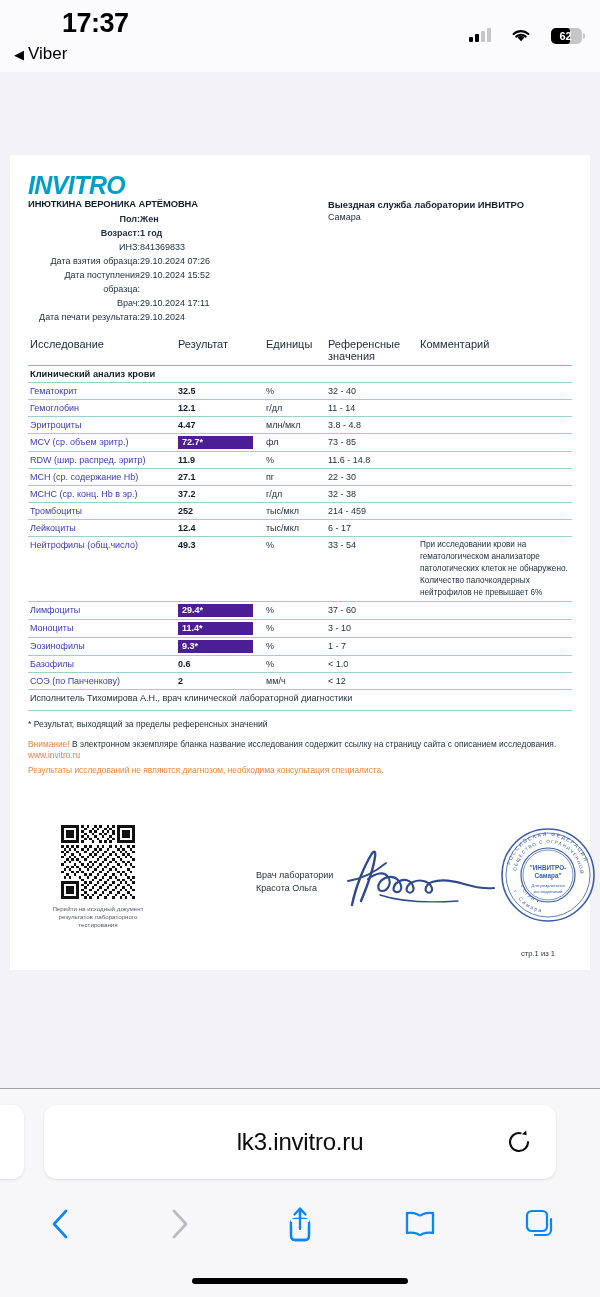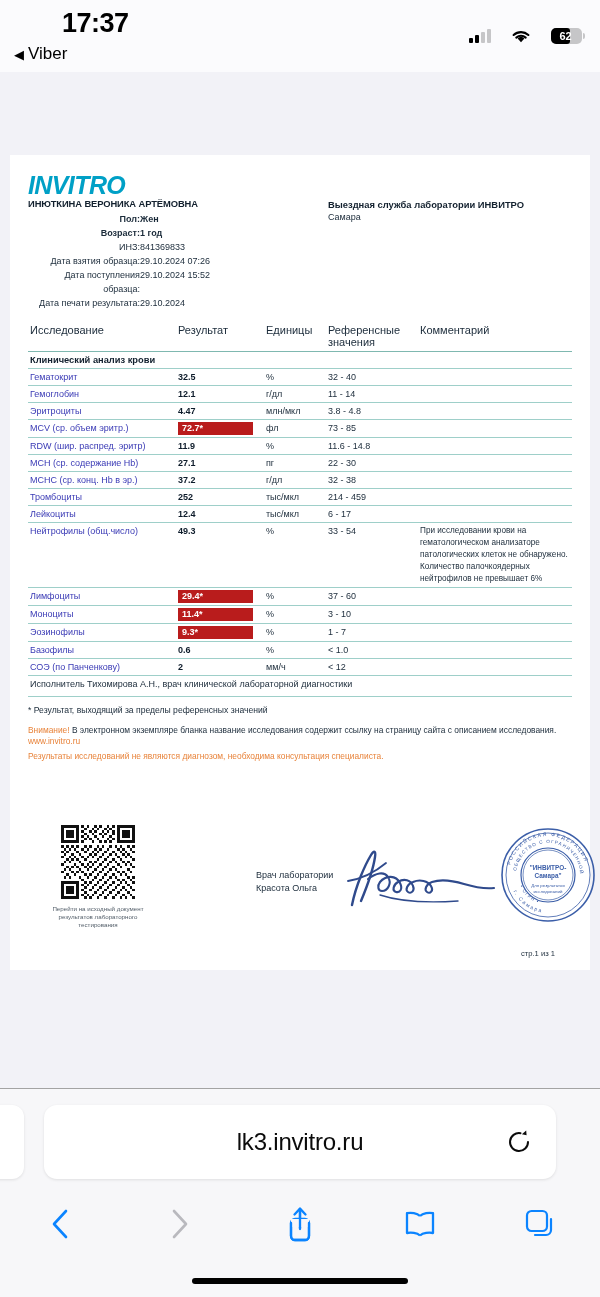--- a/index.html
+++ b/index.html
@@ -39,21 +39,21 @@
     gap: 4px;
   }
   .sb-back .tri {
     font-size: 13px;
     line-height: 1;
   }
   .sb-right {
     position: absolute;
     right: 18px; top: 28px;
     display: flex;
-    align-items: center;
+    align-items: flex-start;
     gap: 20px;
   }
   .bars { display: flex; align-items: flex-end; gap: 2px; height: 14px;}
   .bars i {
     display: block;
     width: 4px;
     background: #000;
     border-radius: 1px;
   }
   .bars i:nth-child(1){height:5px;}
@@ -172,21 +172,21 @@
     font-size: 9.3px;
     color: #12202e;
     padding-top: 3px;
     padding-bottom: 3px;
     border-bottom: 1px solid #9ecfc9;
   }
   .tname { color: #3a3ab5; }
   .tval  { font-weight: bold; color: #0d1b2a; }
   .tval.hi {
     display: inline-block;
-    background: #b91c1c;
+    background: #4c1d95;
     color: #ffffff;
     font-weight: bold;
     padding: 1px 5px 1px 4px;
     min-width: 75px;
     box-sizing: border-box;
     line-height: 11px;
   }
   .tunit, .tref { color: #1b2b3a; }
   .tcom { color: #1b2b3a; line-height: 10.5px; font-size: 8.2px; }
   .exec {
@@ -351,20 +351,24 @@
           <span class="k">ИНЗ:</span>
           <span class="v">841369833</span>
         </div>
         <div class="kv">
           <span class="k">Дата взятия образца:</span>
           <span class="v">29.10.2024 07:26</span>
         </div>
         <div class="kv">
           <span class="k">Дата поступления образца:</span>
           <span class="v">29.10.2024 15:52</span>
+        </div>
+        <div class="kv">
+          <span class="k">Врач:</span>
+          <span class="v">29.10.2024 17:11</span>
         </div>
         <div class="kv">
           <span class="k">Дата печати результата:</span>
           <span class="v">29.10.2024</span>
         </div>
       </div>
       <div class="hdr-right">
         <div class="ttl">Выездная служба лаборатории ИНВИТРО</div>
         <div class="sub">Самара</div>
       </div>

